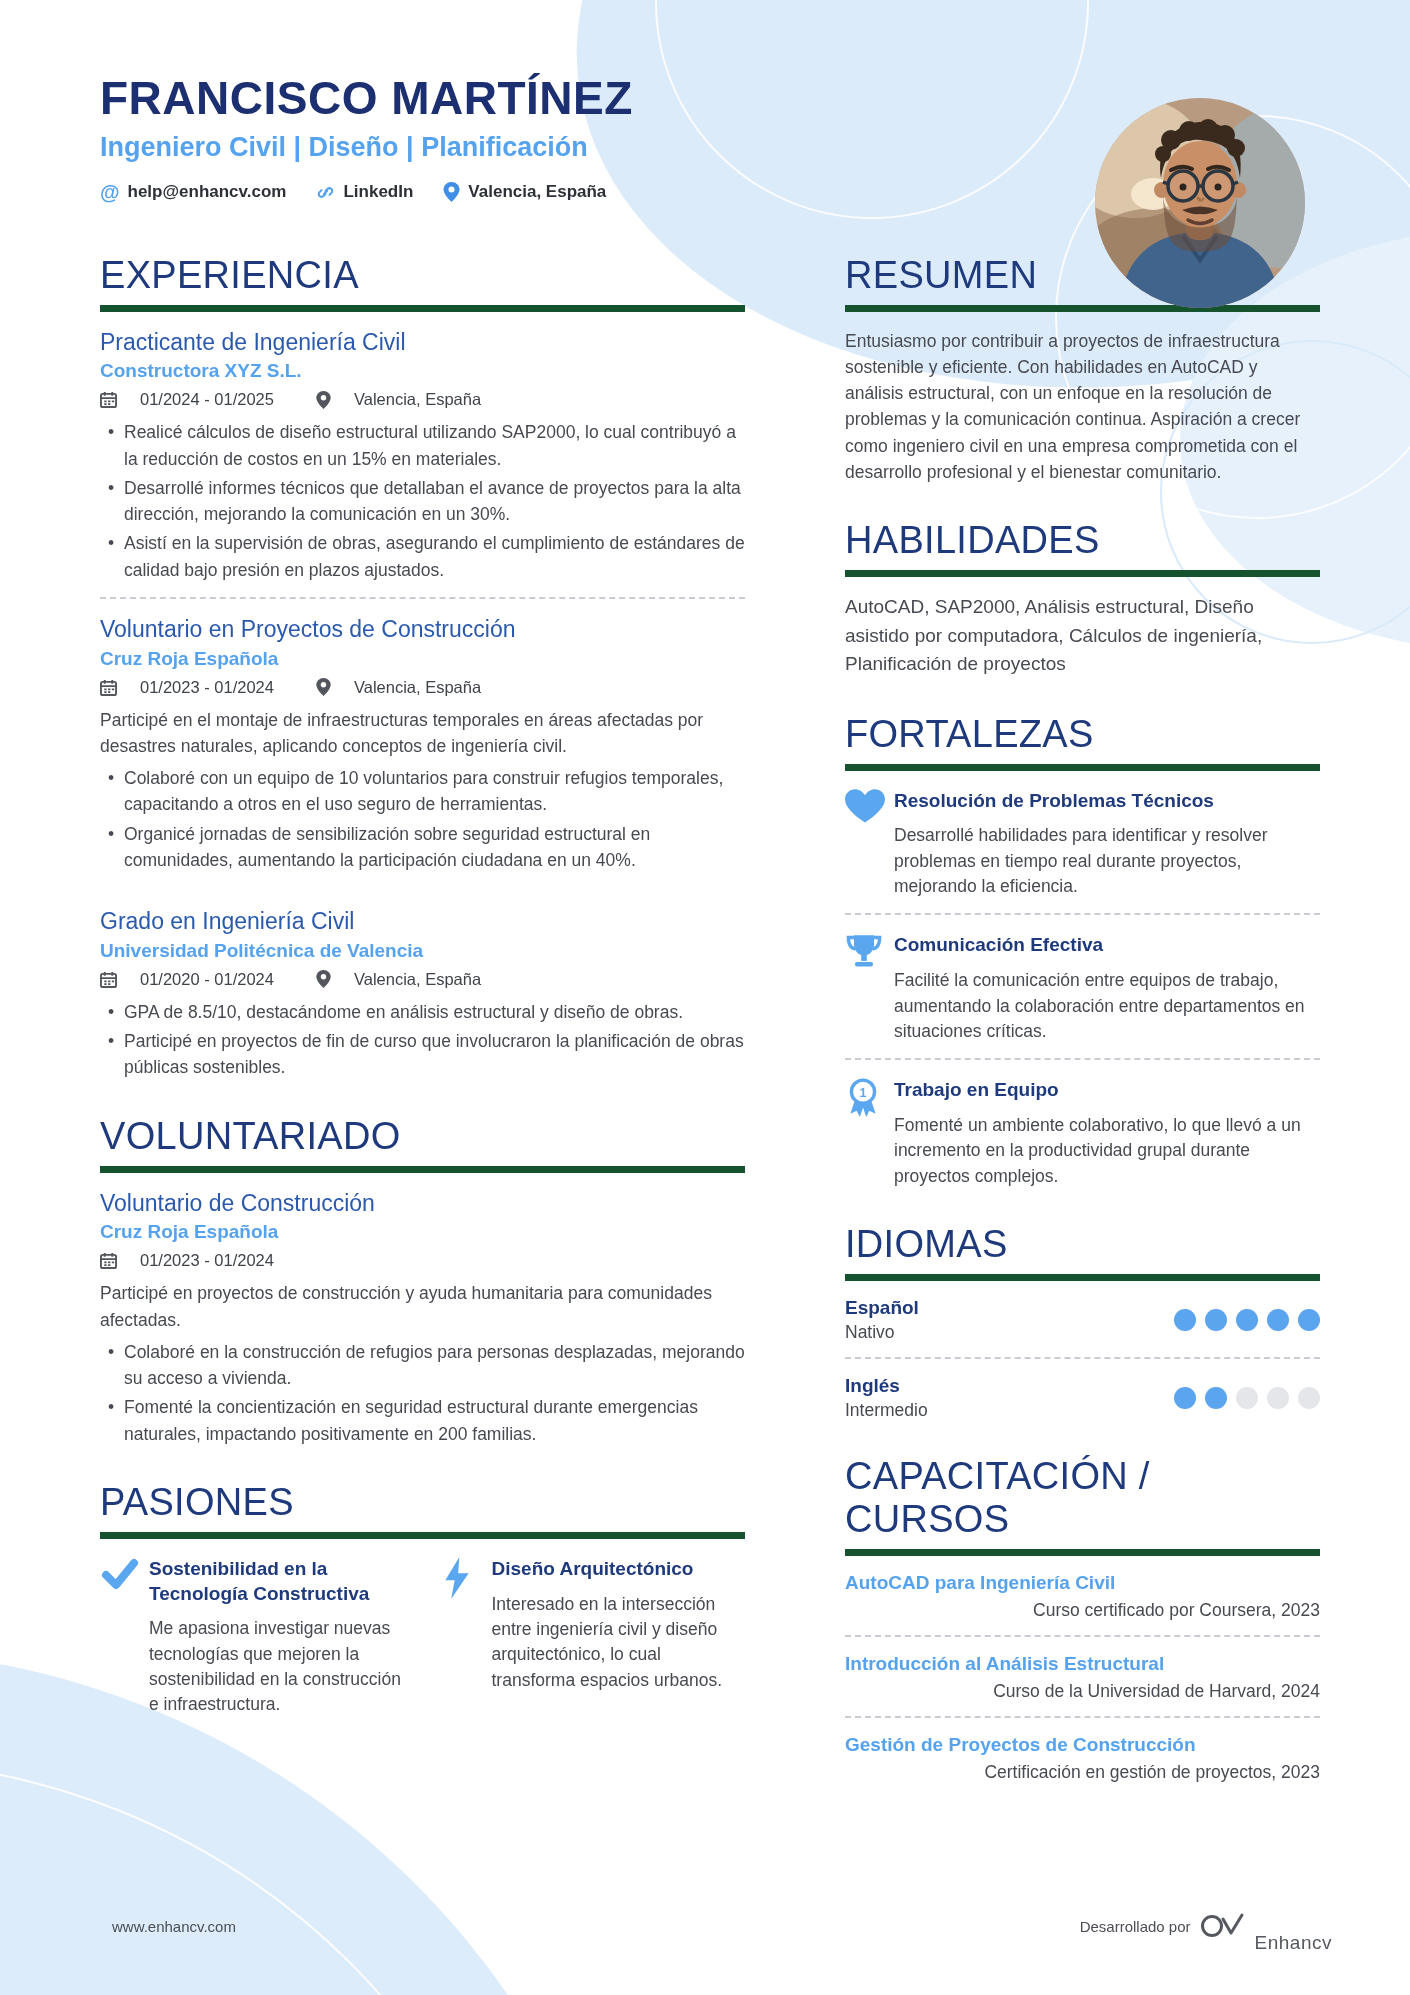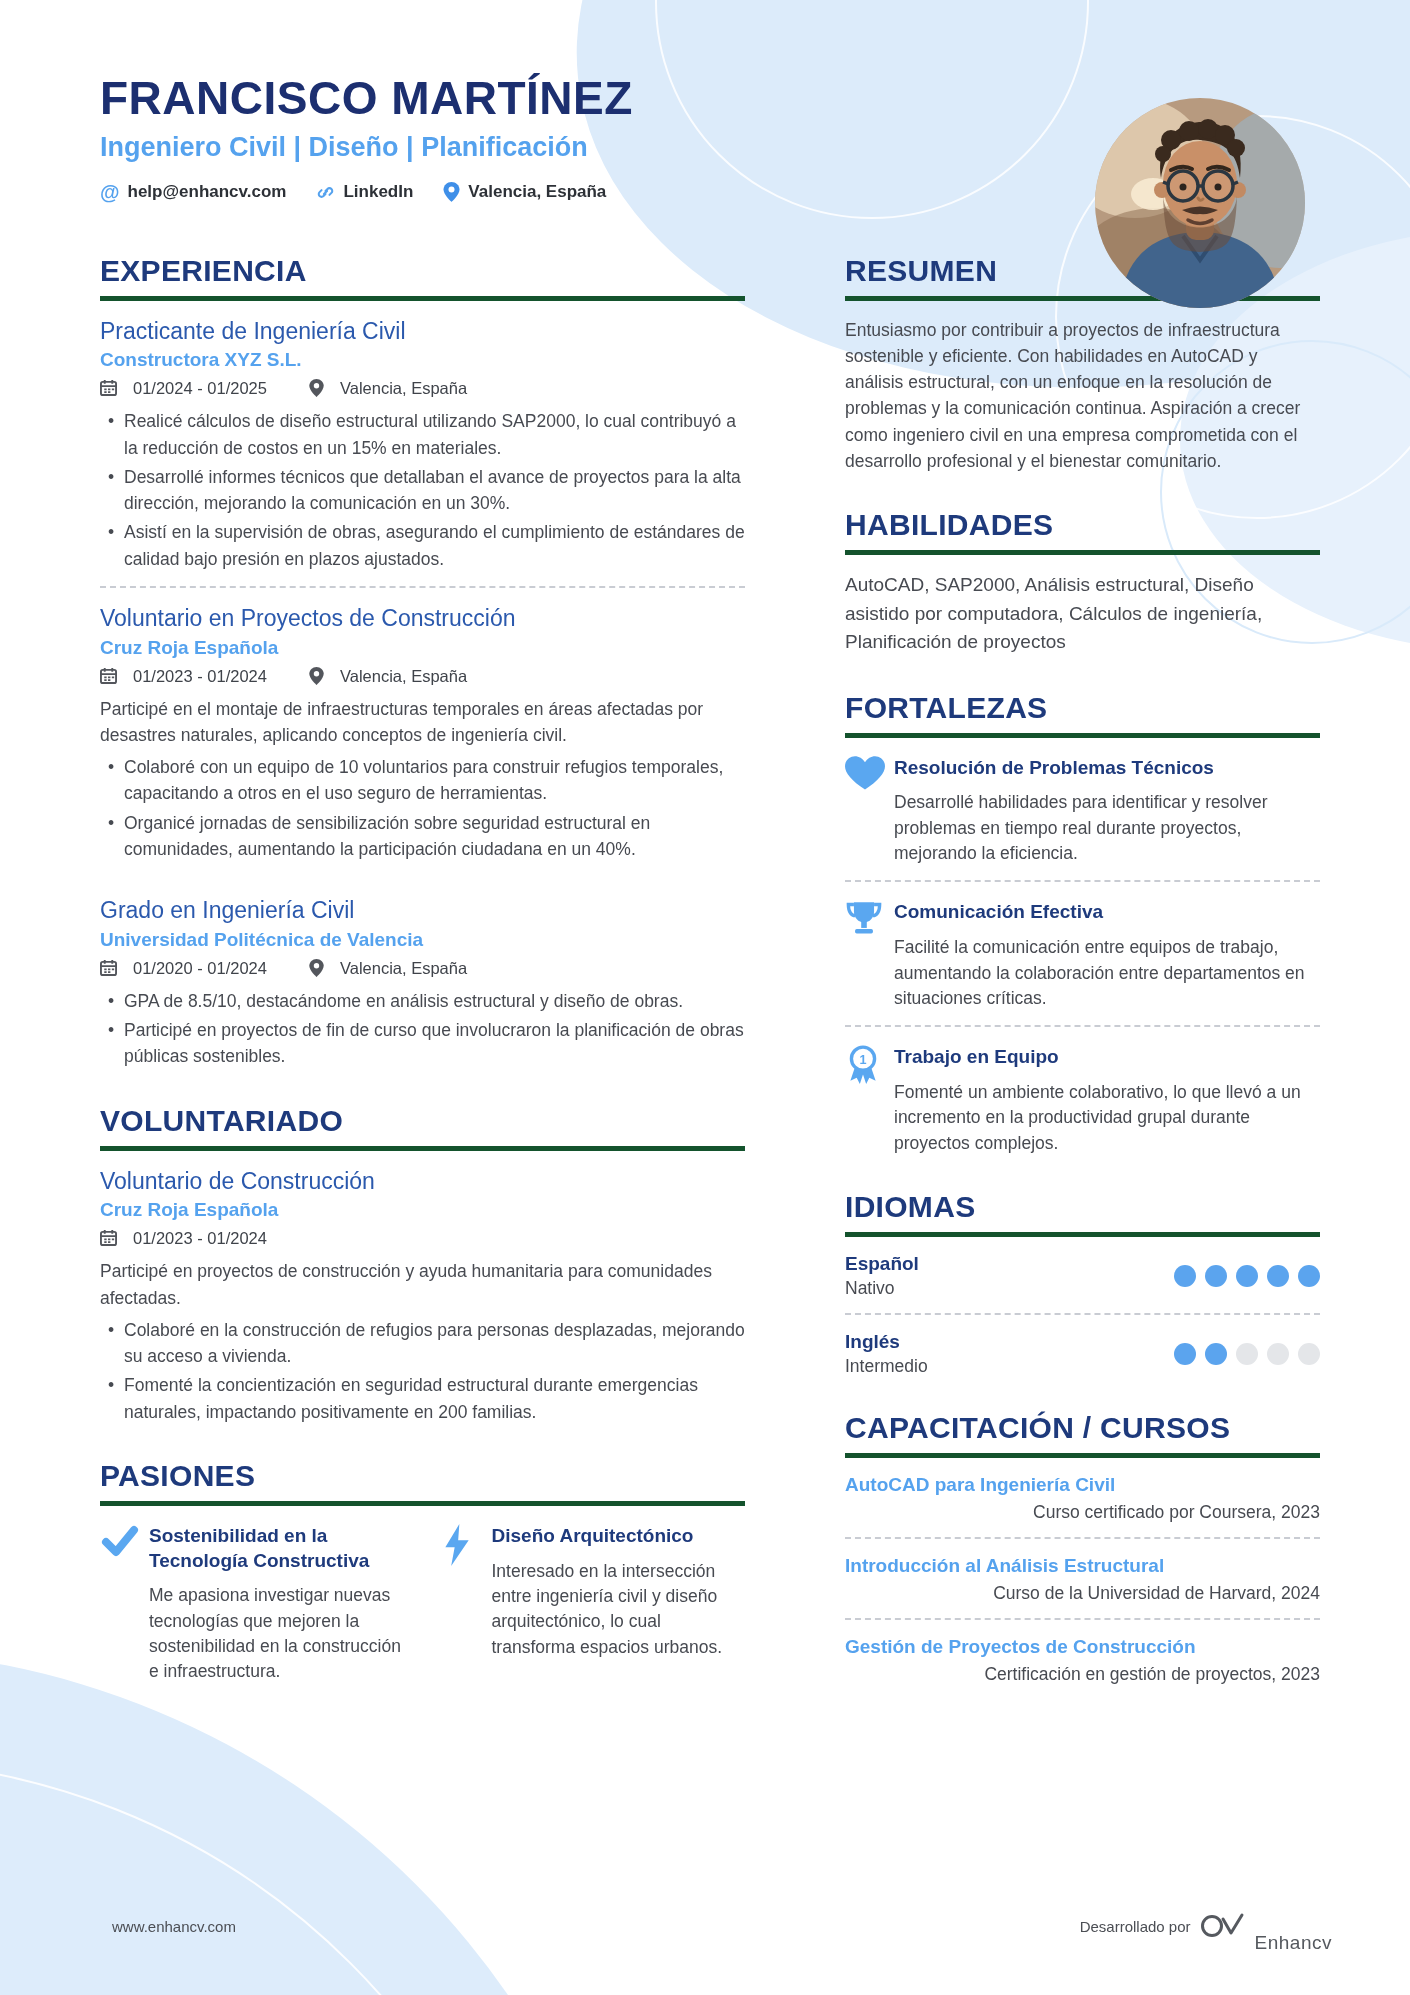--- a/index.html
+++ b/index.html
@@ -26,26 +26,26 @@
   .header{padding:74px 90px 0 100px;}
   .name{font-size:46px;font-weight:bold;color:#1c2f70;letter-spacing:.5px;line-height:1.08;}
   .subtitle{font-size:27px;font-weight:bold;color:#55a2ee;margin-top:8px;}
   .contact-row{display:flex;align-items:center;gap:30px;margin-top:18px;font-size:17px;font-weight:bold;color:#2d3137;}
   .contact-item{display:flex;align-items:center;gap:8px;}
   .avatar{position:absolute;left:1095px;top:98px;width:210px;height:210px;border-radius:50%;overflow:hidden;z-index:2;}
   .columns{display:flex;padding:50px 90px 0 100px;gap:100px;}
   .col-left{flex:0 0 645px;max-width:645px;}
   .col-right{flex:1 1 auto;min-width:0;}
   section{margin-bottom:34px;}
-  .sec-title{font-size:30px;font-weight:700;color:#1e3a7c;letter-spacing:.3px;
-    padding-bottom:8px;border-bottom:5px solid #14532d;margin:0 0 16px 0;}
+  .sec-title{font-size:38px;font-weight:400;color:#1e3a7c;letter-spacing:.3px;
+    padding-bottom:8px;border-bottom:7px solid #14532d;margin:0 0 16px 0;}
   .entry-title{font-size:23px;font-weight:500;color:#2b59ad;margin:2px 0 4px 0;line-height:1.25;}
   .company{font-size:19px;font-weight:bold;color:#55a2ee;margin:4px 0 8px 0;}
   .meta{display:flex;align-items:center;gap:42px;font-size:16.5px;color:#3f434a;margin:2px 0 10px 0;}
-  .meta-item{display:flex;align-items:flex-start;gap:16px;}
+  .meta-item{display:flex;align-items:center;gap:23px;}
   .intro{font-size:17.5px;line-height:1.5;margin:2px 0 6px 0;}
   ul.bullets{list-style:none;margin:2px 0 6px 0;padding:0;}
   ul.bullets li{position:relative;padding-left:24px;font-size:17.5px;line-height:1.5;margin-bottom:3px;}
   ul.bullets li::before{content:"•";position:absolute;left:8px;color:#474a51;}
   .dashed{border:none;border-top:2px dashed #c9ccd3;margin:14px 0 16px 0;}
   .para{font-size:17.5px;line-height:1.5;margin:0;}
   .skills{font-size:19px;line-height:1.5;}
   .item{display:flex;gap:5px;align-items:flex-start;}
   .item .icon-box{flex:0 0 44px;padding-top:2px;}
   .item-title{font-size:19px;font-weight:bold;color:#1e3a7c;margin:2px 0 10px 0;line-height:1.3;}

